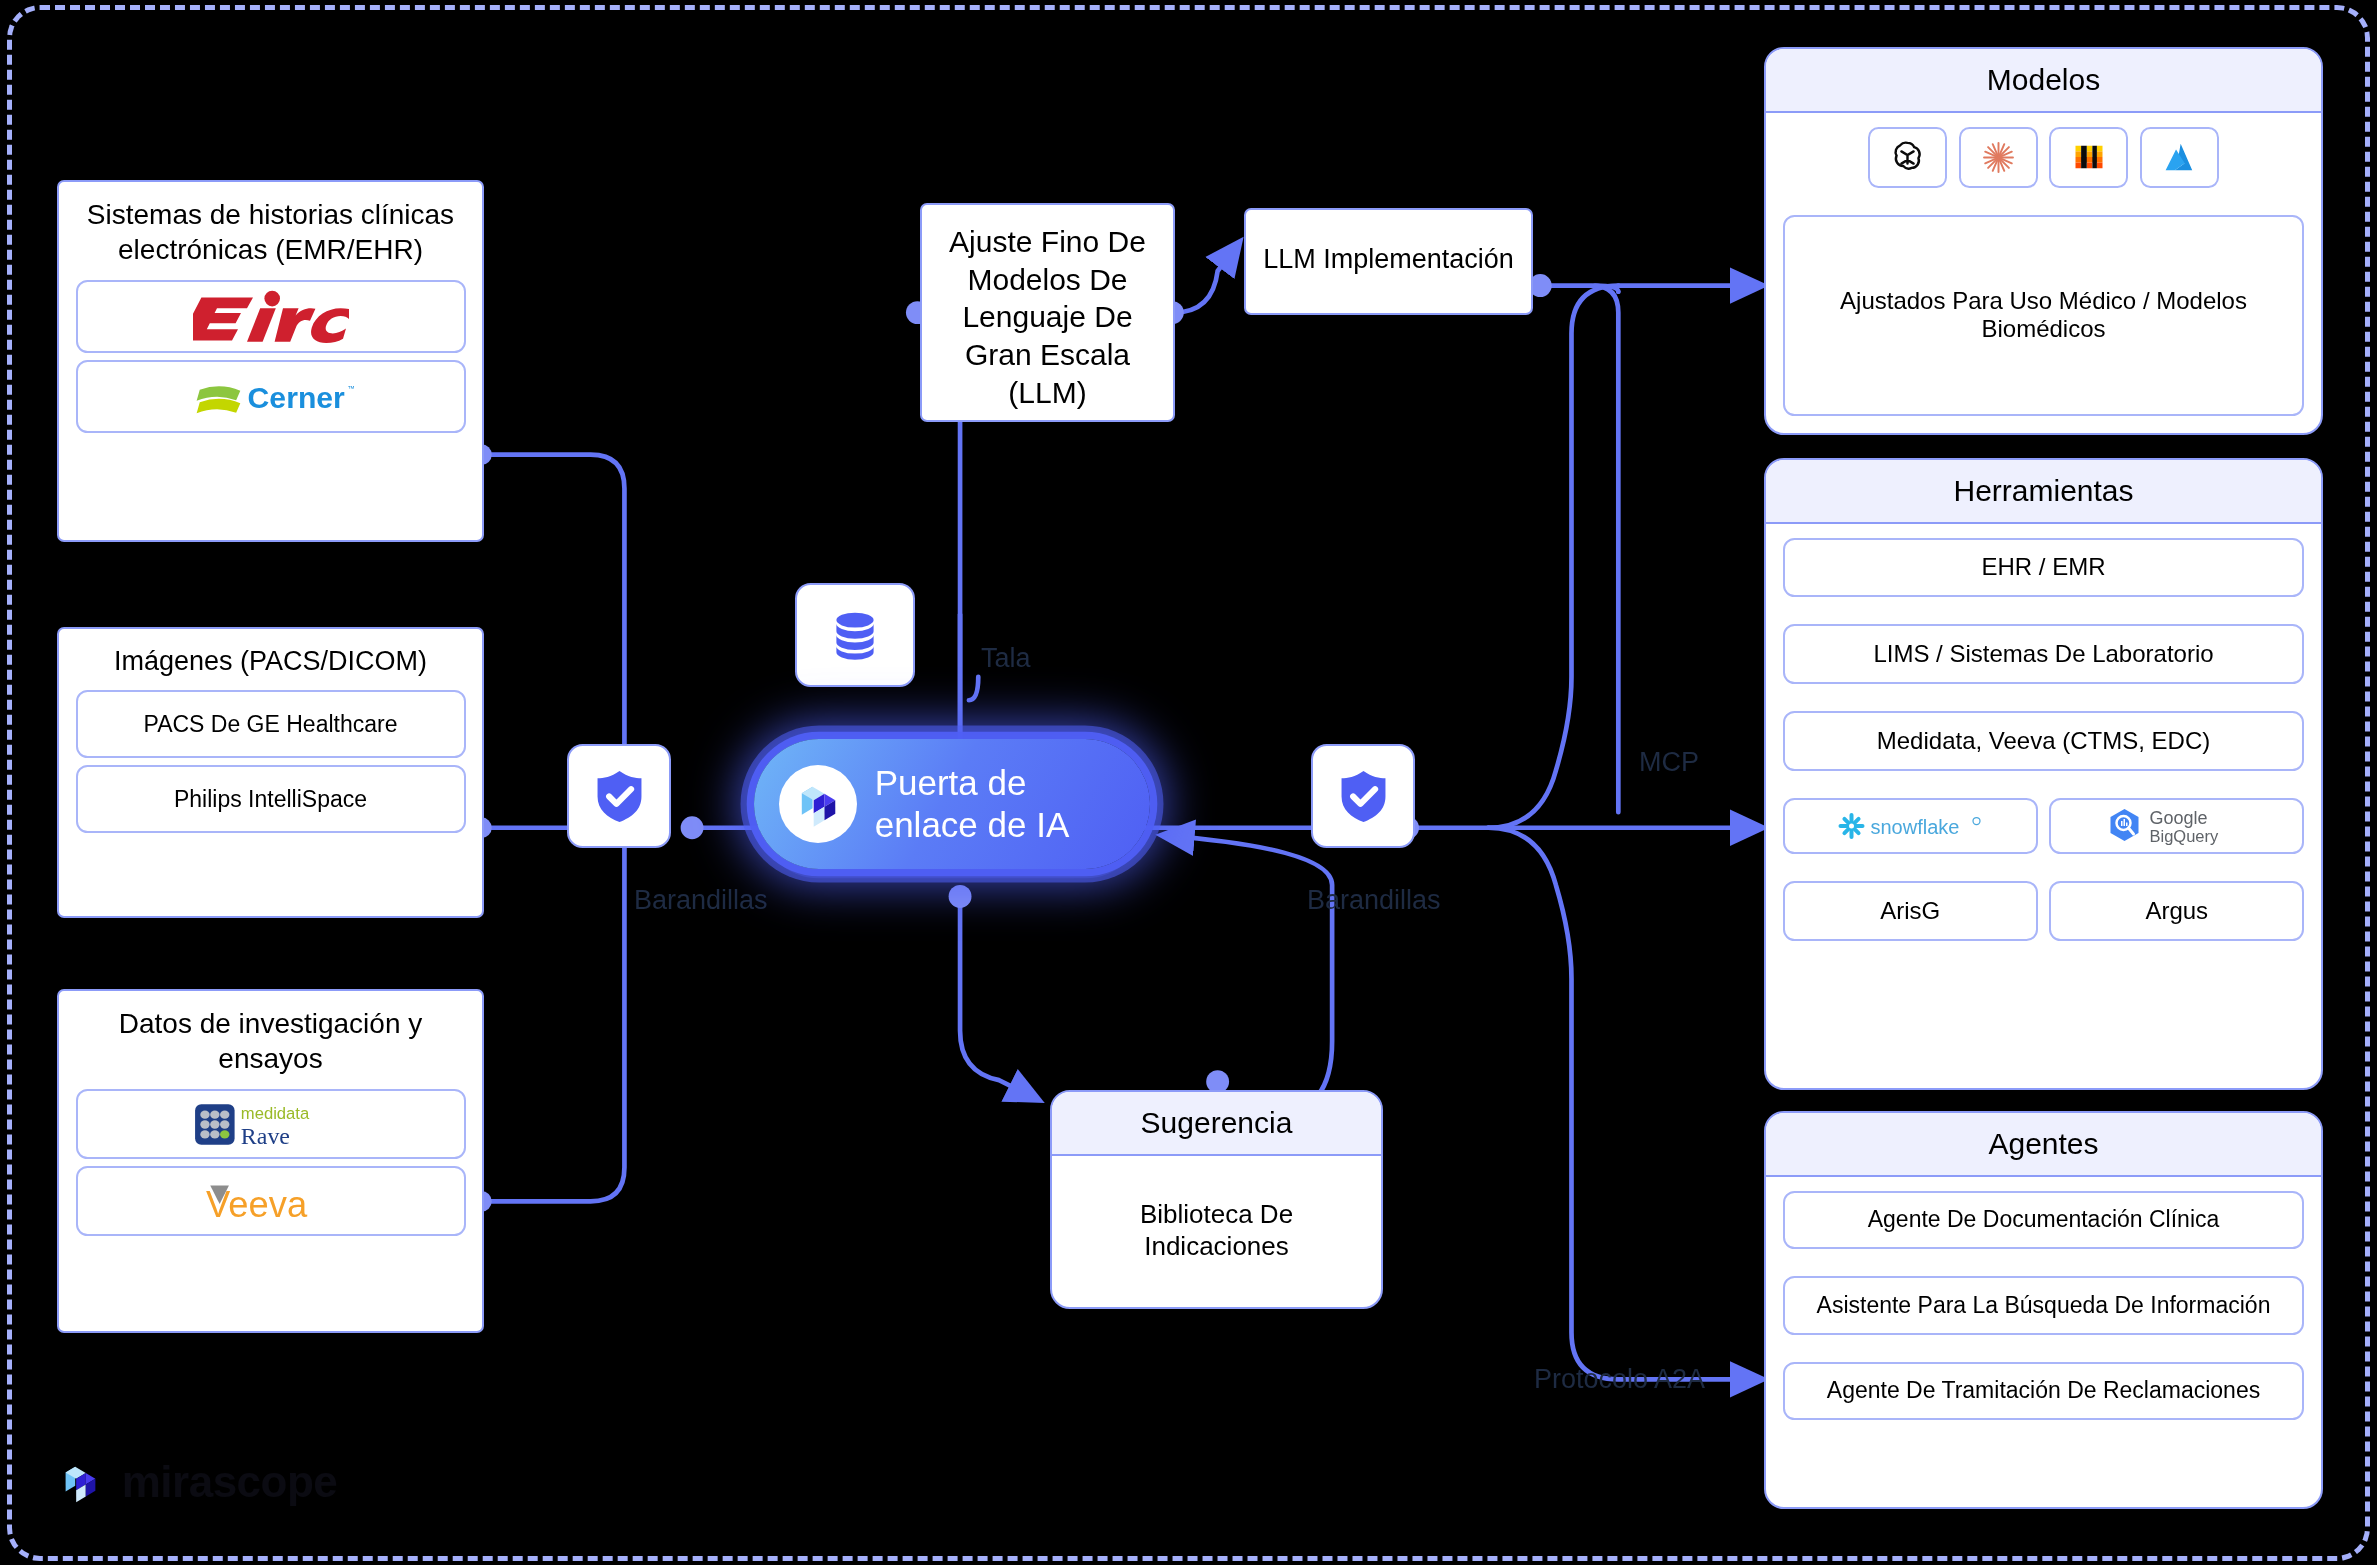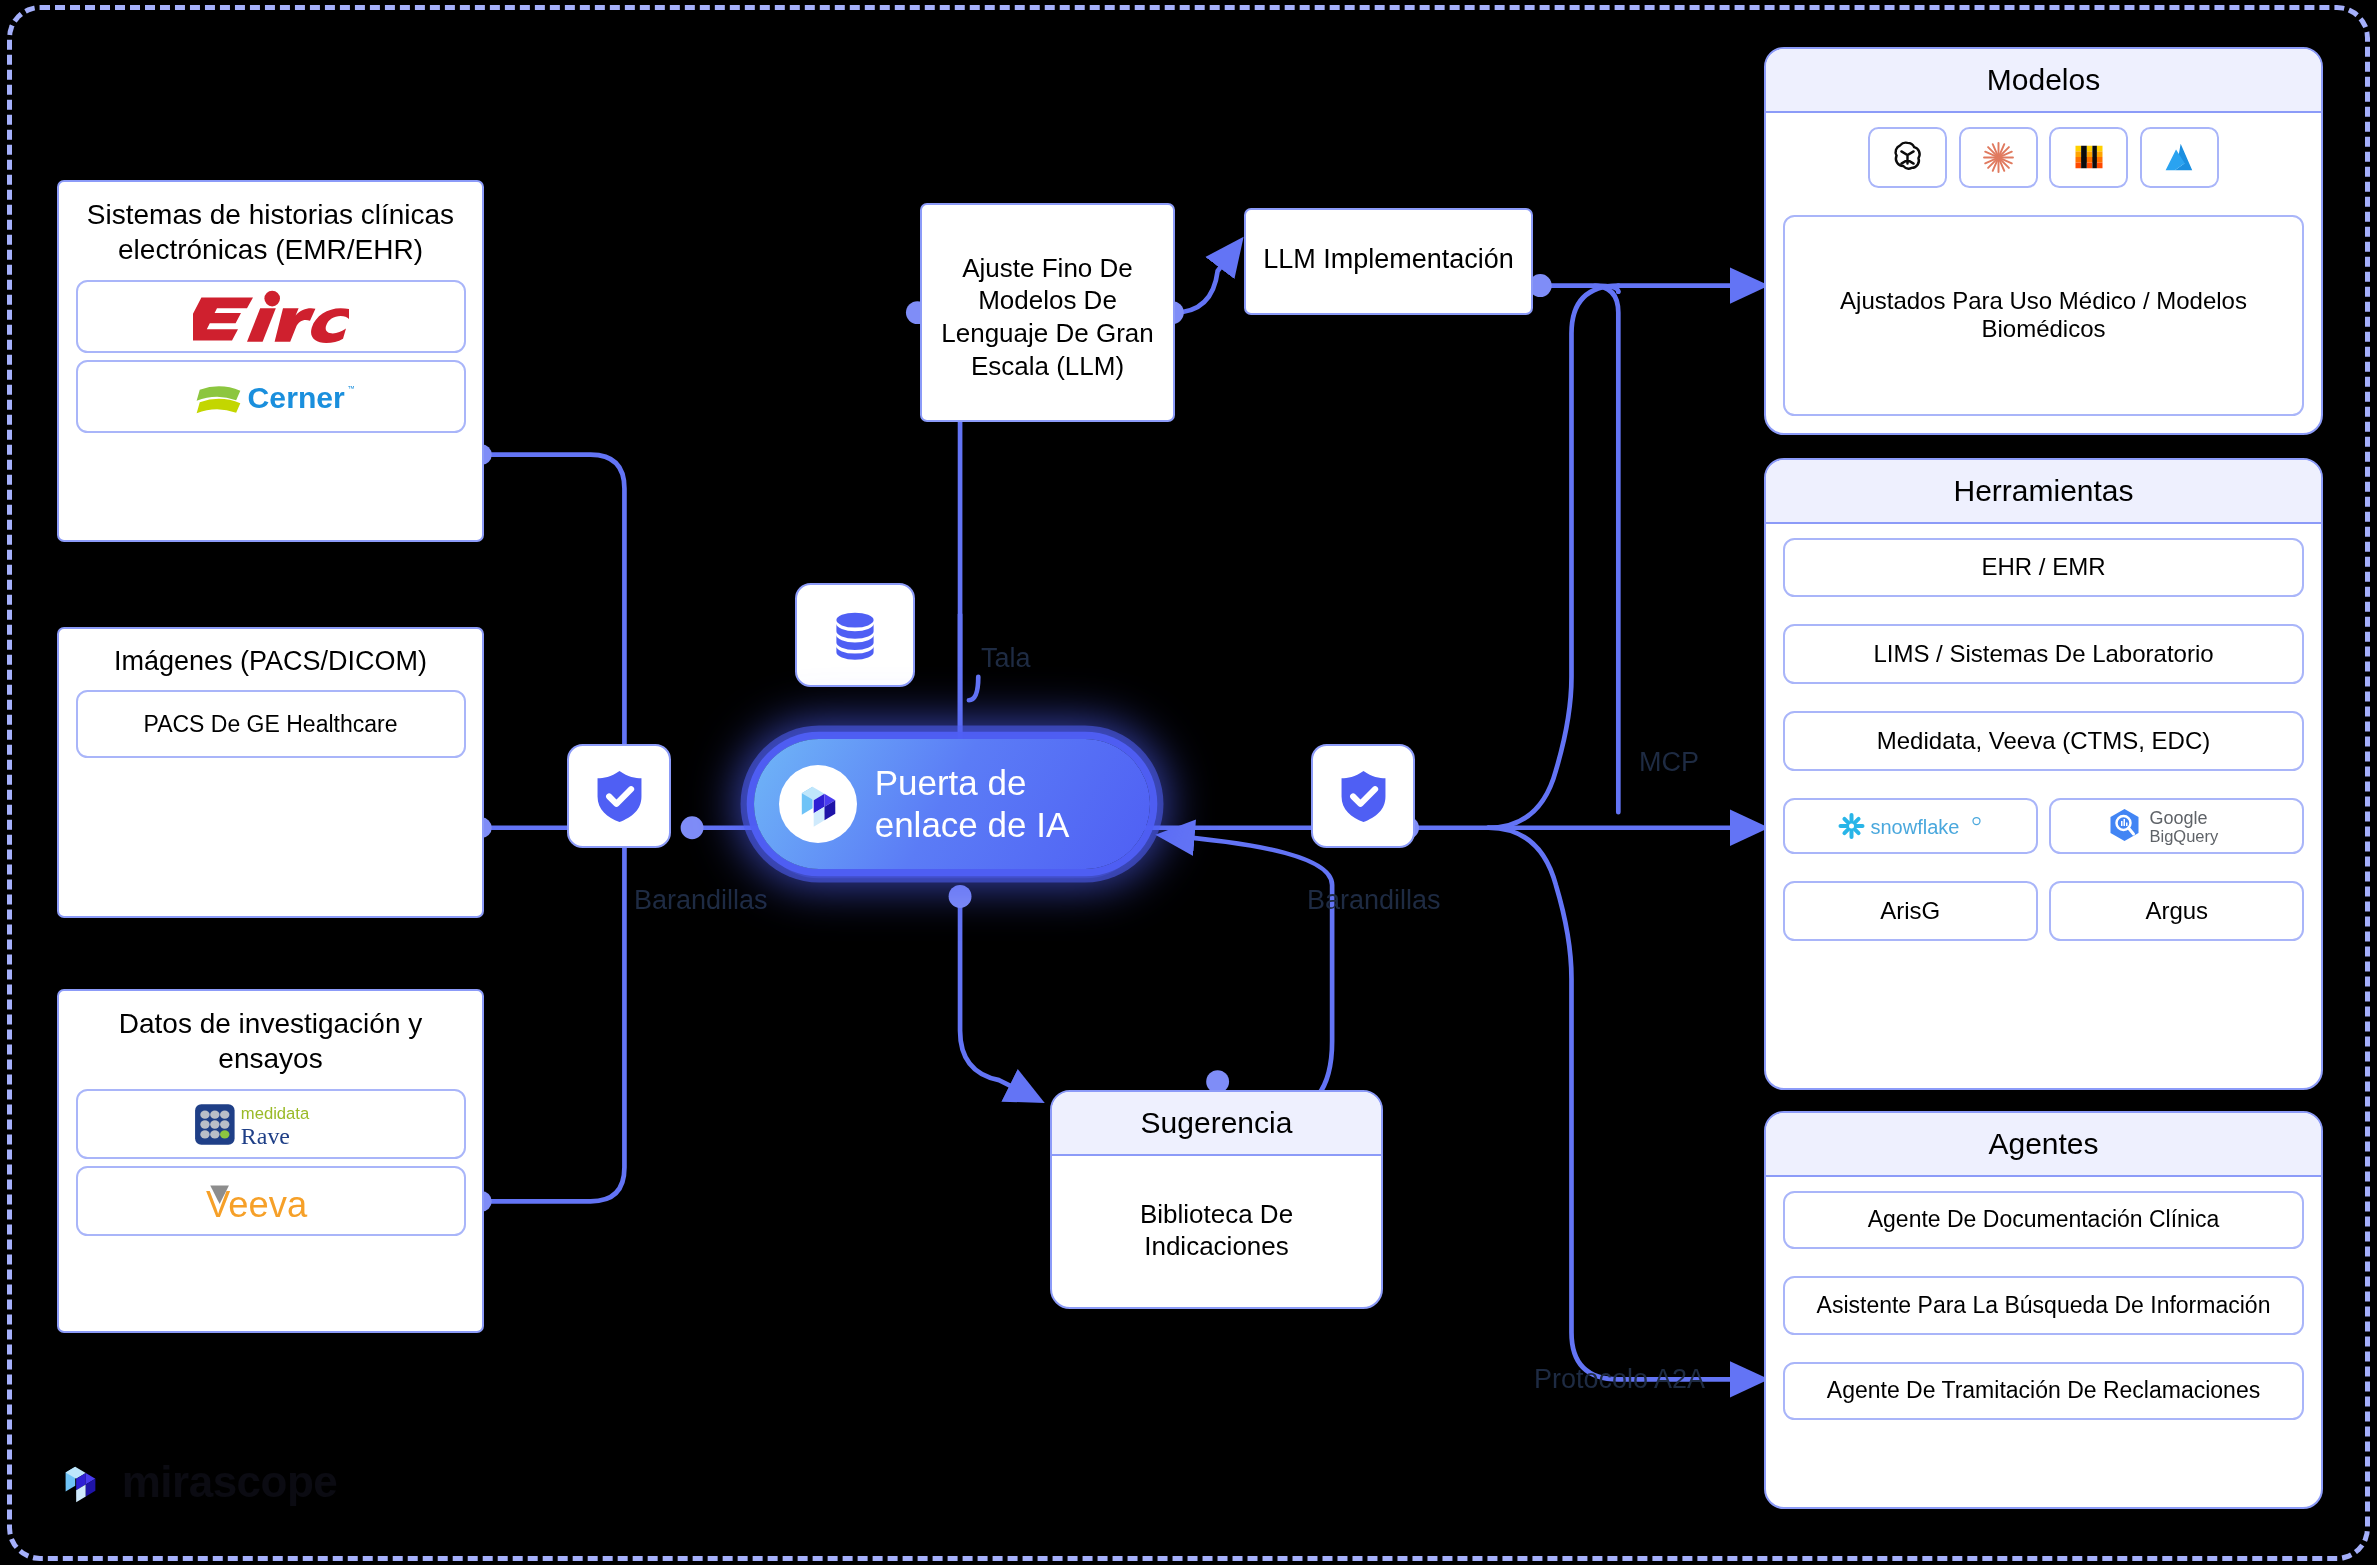--- a/index.html
+++ b/index.html
@@ -176,20 +176,21 @@
           <text x="120" y="74">Cerner</text>
         </g>
         <text x="312" y="40" fill="#1a8fdd" font-size="14">™</text>
       </svg>
     </div>
   </div>
 
   <div class="card" style="left:57px;top:627px;width:427px;height:291px;">
     <div class="card-title" style="font-size:27px;">Imágenes (PACS/DICOM)</div>
     <div class="sub" style="height:68px;">PACS De GE Healthcare</div>
+    <div class="sub" style="height:68px;">Philips IntelliSpace</div>
   </div>
 
   <div class="card" style="left:57px;top:989px;width:427px;height:344px;">
     <div class="card-title">Datos de investigación y ensayos</div>
     <div class="sub logo" style="height:70px;">
       <svg viewBox="0 0 300 92" width="156" height="48" style="font-size:44px">
         <rect x="4" y="8" width="76" height="78" rx="12" fill="#1f3f87"></rect>
         <g fill="#b9bec7">
           <ellipse cx="23" cy="28" rx="9" ry="8"></ellipse>
             <ellipse cx="42" cy="28" rx="9" ry="8"></ellipse>
@@ -207,21 +208,21 @@
     </div>
     <div class="sub logo" style="height:70px;text-align:right;">
       <svg viewBox="0 0 260 80" width="135" height="42" style="font-size:44px">
         <path d="M14 10 L50 10 L32 46 Z" fill="#8d8d8d"></path>
         <text x="6" y="70" fill="#f6a028" font-size="70" font-family="Liberation Sans, sans-serif">Veeva</text>
       </svg>
     </div>
   </div>
 
   <div class="card" style="left:920px;top:203px;width:255px;height:219px;justify-content:center;">
-    <div class="card-title" style="font-size:26px;">Ajuste Fino De Modelos De Lenguaje De Gran Escala (LLM)</div>
+    <div class="card-title" style="font-size:30px;">Ajuste Fino De Modelos De Lenguaje De Gran Escala (LLM)</div>
   </div>
 
   <div class="card" style="left:1244px;top:208px;width:289px;height:107px;justify-content:center;">
     <div class="card-title" style="font-size:27px;padding-top:0;">LLM Implementación</div>
   </div>
 
   <div class="tile" style="left:795px;top:583px;width:120px;height:104px;">
     <svg viewBox="0 0 100 100" width="62" height="62">
       <g fill="#4f5ff4">
         <ellipse cx="50" cy="26" rx="30" ry="12"></ellipse>

